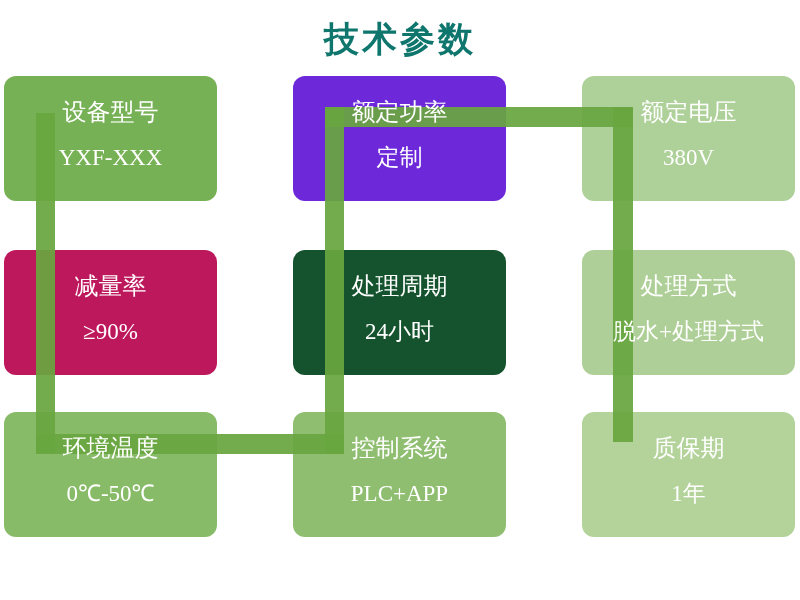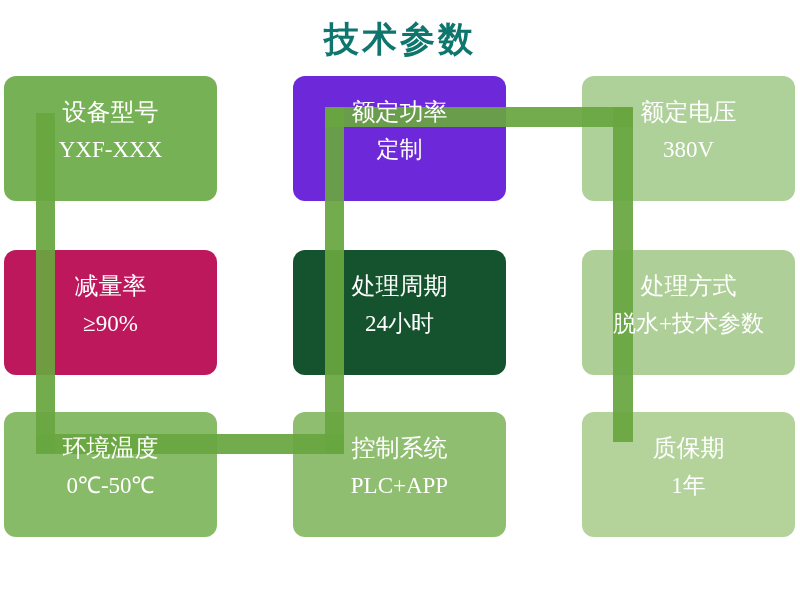--- a/index.html
+++ b/index.html
@@ -40,21 +40,21 @@
 
   .card .label, .card .value {
     position: relative;
     z-index: 5;               
     display: block;
     font-size: 24px;
     line-height: 1.2;
     white-space: nowrap;
   }
   .card .label { padding-top: 22px; }
-  .card .value { margin-top: 9px; font-size: 23px; }
+  .card .value { margin-top: 17px; font-size: 23px; }
 
   
   .connector { position: absolute; }
   .v1 { left: 36px;  top: 113px; width: 19px;  height: 340px; }
   .h1 { left: 36px;  top: 434px; width: 308px; height: 20px;  }
   .v2 { left: 325px; top: 107px; width: 19px;  height: 347px; }
   .h2 { left: 325px; top: 107px; width: 308px; height: 20px;  }
   .v3 { left: 613px; top: 107px; width: 20px;  height: 335px; }
 </style>
 </head>
@@ -80,21 +80,21 @@
   <div class="card col0 row1" style="background: #be185d;">
     <span class="label">减量率</span>
     <span class="value">≥90%</span>
   </div>
   <div class="card col1 row1" style="background: #14532d;">
     <span class="label">处理周期</span>
     <span class="value">24小时</span>
   </div>
   <div class="card col2 row1" style="background: rgb(174, 207, 151);">
     <span class="label">处理方式</span>
-    <span class="value">脱水+技术参数</span>
+    <span class="value">脱水+处理方式</span>
   </div>
 
   <div class="card col0 row2" style="background: rgb(136, 187, 104);">
     <span class="label">环境温度</span>
     <span class="value">0℃-50℃</span>
   </div>
   <div class="card col1 row2" style="background: rgb(143, 190, 113);">
     <span class="label">控制系统</span>
     <span class="value">PLC+APP</span>
   </div>

